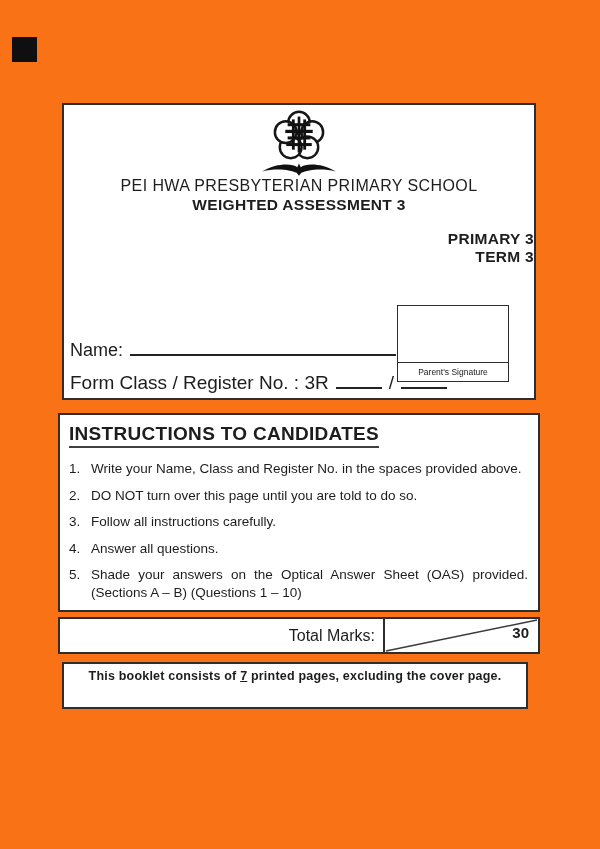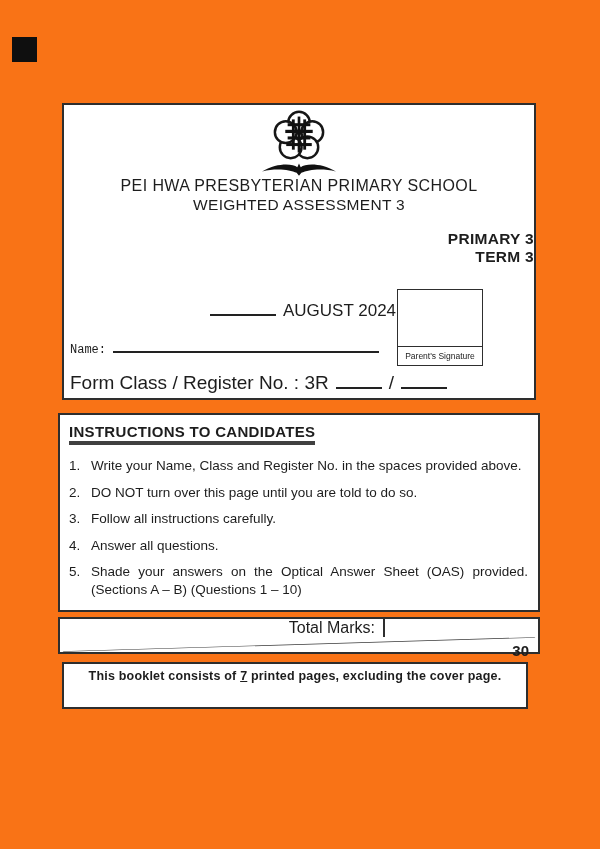--- a/index.html
+++ b/index.html
@@ -22,62 +22,62 @@
   .header-box { left: 62px; top: 103px; width: 474px; height: 297px; }
 
   .logo { position: absolute; left: 50%; transform: translateX(-50%); top: 4px; }
 
   .school-name {
     position: absolute; top: 72px; width: 100%;
     text-align: center; font-size: 16px; letter-spacing: 0.4px;
   }
   .assessment-title {
     position: absolute; top: 91px; width: 100%;
-    text-align: center; font-size: 15.5px; font-weight: normal; letter-spacing: 0.3px;
+    text-align: center; font-size: 15.5px; font-weight: bold; letter-spacing: 0.3px;
   }
   .course-block {
     position: absolute; top: 125px; width: 100%;
     text-align: right; font-weight: bold; font-size: 15.5px; line-height: 18px;
     letter-spacing: 0.3px;
   }
 
   .date-line { position: absolute; top: 196px; left: 146px; font-size: 17px; white-space: nowrap; }
   .blank { display: inline-block; border-bottom: 2px solid #222; }
   .date-blank { width: 66px; height: 14px; margin-right: 7px; }
 
   .parent-box {
-    position: absolute; left: 333px; top: 184px; width: 86px; height: 77px;
+    position: absolute; left: 333px; top: 200px; width: 112px; height: 77px;
     border: 1.5px solid #2e2e2e; background: #fff;
   }
   .parent-sig-area { height: 57px; border-bottom: 1.5px solid #2e2e2e; }
   .parent-label { text-align: center; font-size: 8.5px; padding-top: 4px; color: #222; }
 
-  .name-line { position: absolute; top: 235px; left: 6px; font-size: 12px; font-family: Liberation Mono, monospace; }
+  .name-line { position: absolute; top: 235px; left: 6px; font-size: 18px; }
   .name-blank { width: 266px; height: 13px; margin-left: 7px; }
 
   .form-line { position: absolute; top: 267px; left: 6px; font-size: 19px; }
   .form-blank { width: 46px; height: 13px; margin: 0 7px; }
 
   
   .instructions-box {
     left: 58px; top: 413px; width: 482px; height: 199px;
     padding: 8px 10px 0 9px; overflow: hidden;
   }
   .instr-title {
-    display: inline-block; font-weight: bold; font-size: 15px;
-    border-bottom: 4px solid #404040; padding-bottom: 1px; margin-bottom: 12px;
+    display: inline-block; font-weight: bold; font-size: 19px;
+    border-bottom: 2px solid #404040; padding-bottom: 1px; margin-bottom: 12px;
     letter-spacing: 0.3px;
   }
   .instr-item { display: flex; font-size: 13.5px; line-height: 18px; margin-bottom: 8.5px; }
   .instr-num { width: 22px; flex: none; }
   .instr-text { flex: 1; }
   .line-just { text-align: justify; text-align-last: justify; }
 
   
-  .totals-box { left: 58px; top: 617px; width: 482px; height: 37px; display: flex; flex-direction: column; }
+  .totals-box { left: 58px; top: 617px; width: 482px; height: 37px; display: flex; }
   .totals-left {
     width: 325px; flex: none; border-right: 2px solid #2e2e2e;
     display: flex; align-items: center; justify-content: flex-end;
     padding-right: 8px; font-size: 16px;
   }
   .totals-right { flex: 1; position: relative; }
   .totals-right svg { position: absolute; inset: 0; width: 100%; height: 100%; }
   .totals-value {
     position: absolute; right: 9px; top: 5px;
     font-weight: bold; font-size: 15px;
@@ -125,21 +125,20 @@
     </svg>
 
     <div class="school-name">PEI HWA PRESBYTERIAN PRIMARY SCHOOL</div>
     <div class="assessment-title">WEIGHTED ASSESSMENT 3</div>
 
     <div class="course-block">
       <div>PRIMARY 3</div>
       <div>TERM 3</div>
     </div>
 
-    <div class="date-line"><span class="blank date-blank"></span><span>AUGUST 2024</span></div>
 
     <div class="parent-box">
       <div class="parent-sig-area"></div>
       <div class="parent-label">Parent's Signature</div>
     </div>
 
     <div class="name-line"><span>Name:</span><span class="blank name-blank"></span></div>
 
     <div class="form-line"><span>Form Class / Register No. : 3R</span><span class="blank form-blank"></span><span>/</span><span class="blank form-blank"></span></div>
   </div>

